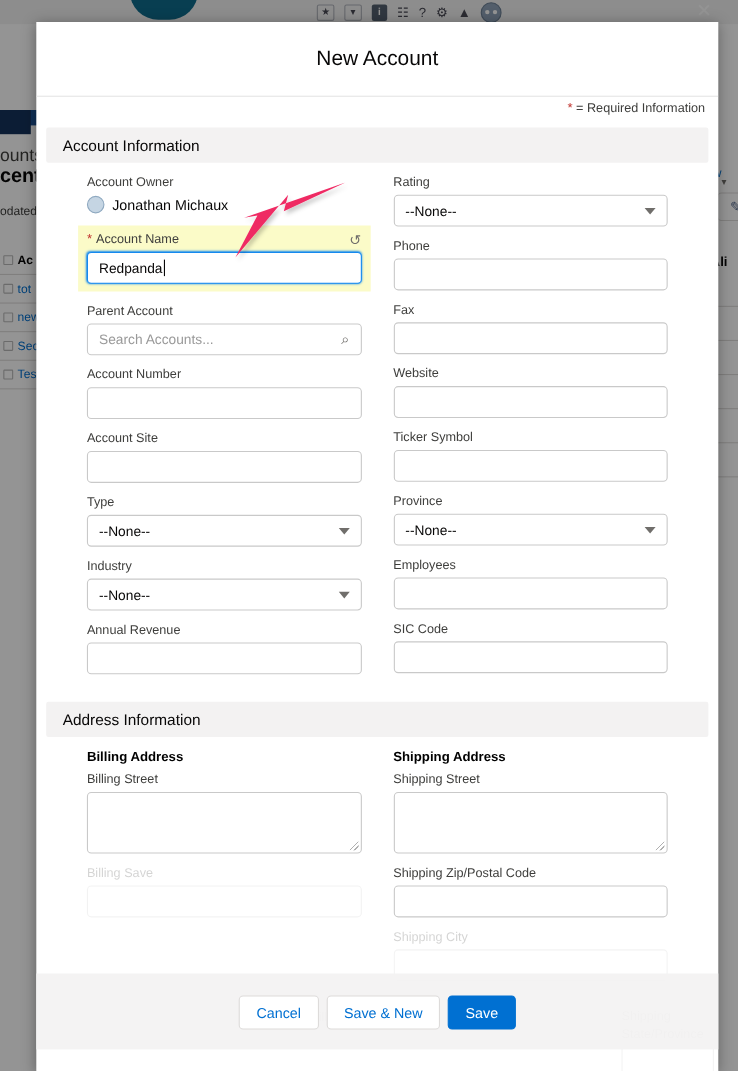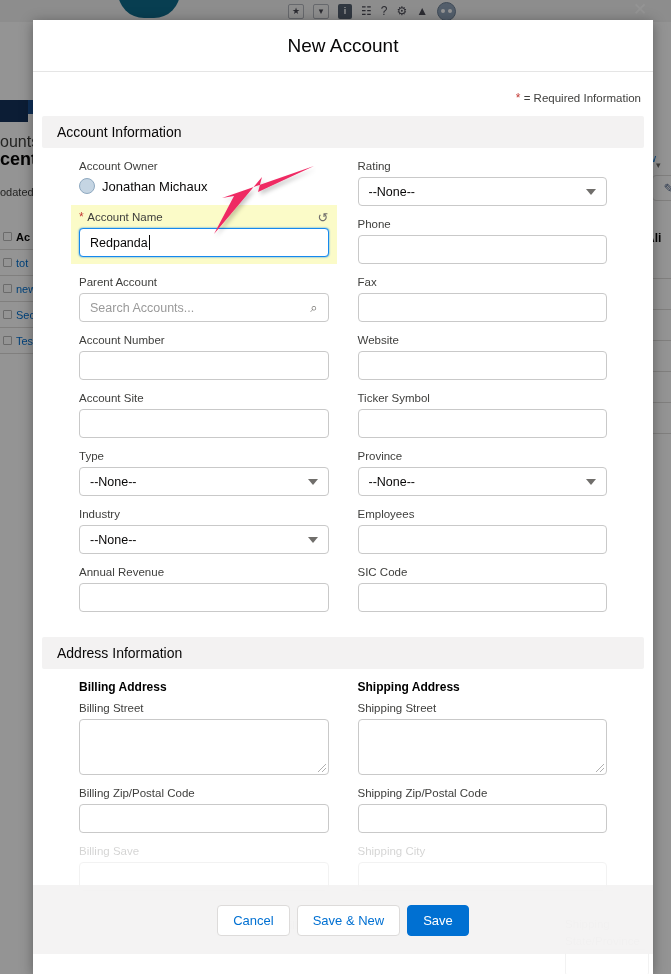--- a/index.html
+++ b/index.html
@@ -127,21 +127,21 @@
 
   
   #modal {
     position: absolute; top: 20px; left: 33px;
     width: 620px; height: 954px;
     background: #ffffff;
     box-shadow: 0 2px 12px rgba(0,0,0,0.35);
     overflow: hidden;
   }
   .modal-header {
-    height: 52px;
+    height: 68px;
     display: flex; align-items: center; justify-content: center;
     border-bottom: 1px solid #e5e5e5;
   }
   .modal-title {
     font-size: 19px; color: #080707; font-weight: normal;
   }
   .modal-body {
     position: absolute; top: 57px; left: 0; right: 0; bottom: 0;
     padding: 0 9px;
   }
@@ -470,24 +470,20 @@
       <div>
         <div class="subhead">Billing Address</div>
 
         <div class="field">
           <div class="field-label">Billing Street</div>
           <div class="textarea-box">
             <span class="resize-grip"></span>
           </div>
         </div>
 
-        <div class="field">
-          <div class="field-label">Billing Zip/Postal Code</div>
-          <div class="input-box"></div>
-        </div>
 
         <div class="field faded">
           <div class="field-label">Billing Save</div>
           <div class="input-box"></div>
         </div>
       </div>
 
       <div>
         <div class="subhead">Shipping Address</div>
 

